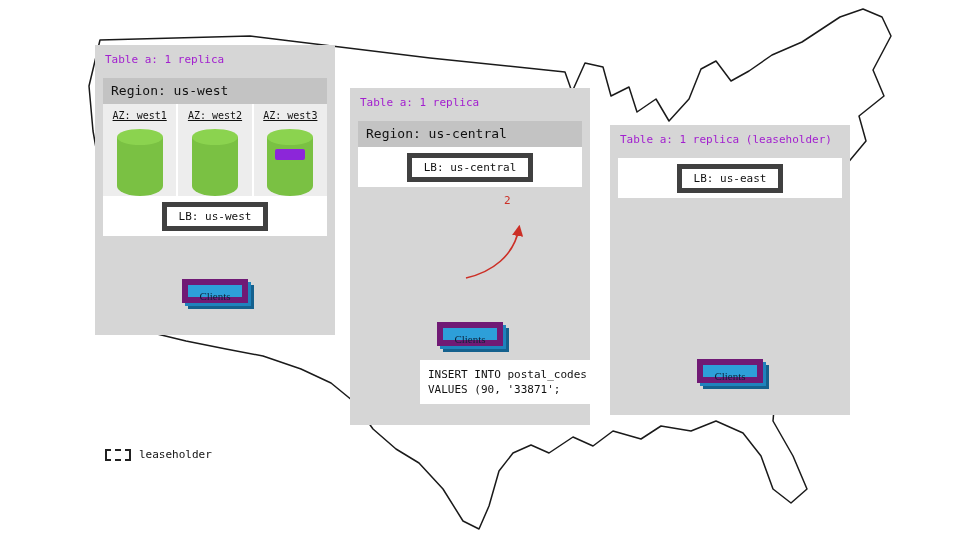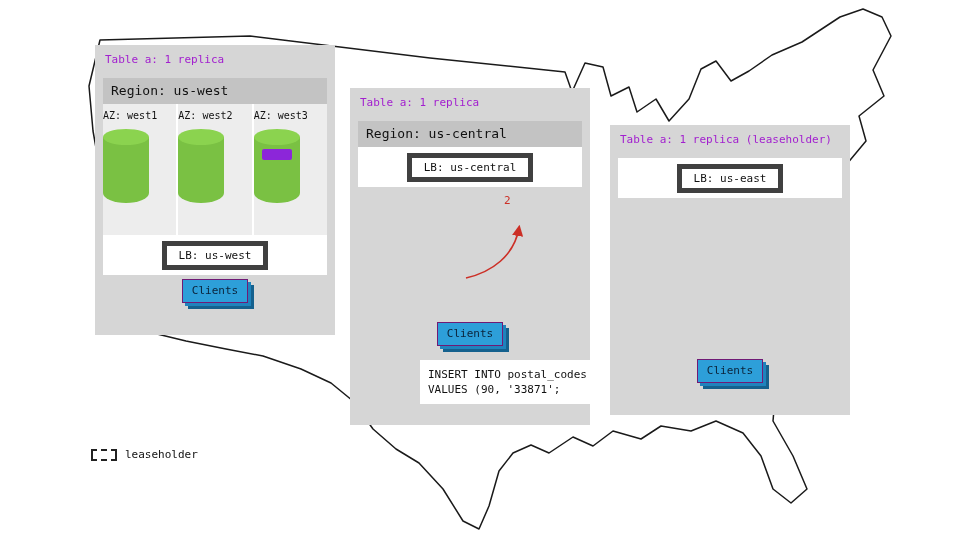--- a/index.html
+++ b/index.html
@@ -8,42 +8,42 @@
   #stage { position:relative; width:960px; height:540px; overflow:hidden; background:#fff;padding-left:13px; }
 
   #map-svg { position:absolute; left:0; top:0; z-index:0; }
 
   .panel { position:absolute; width:240px; background:#d6d6d6; z-index:1; }
   .table-label { position:absolute; top:8px; left:10px; font-size:11px; color:#a21fcf; white-space:nowrap; }
   .inner-box { position:absolute; top:33px; left:8px; width:224px; background:#fff; }
   .region-header { height:26px; line-height:26px; padding-left:8px; background:#c3c3c3;
     font-size:13px; color:#111; white-space:nowrap; }
   .az-row { display:flex; gap:2px; background:#fff; }
-  .az { flex:1; background:#ededed; height:131px; display:flex; flex-direction:column; align-items:flex-start; }
+  .az { flex:1; background:#ededed; height:92px; display:flex; flex-direction:column; align-items:center;text-decoration:underline; }
   .az-label { font-size:10px; padding-top:6px; color:#111; white-space:nowrap; }
   .cylinder { position:relative; width:46px; height:66px; margin-top:16px;
     background:#7ac143; border-radius:0 0 23px 23px / 0 0 10px 10px; }
   .cylinder::before { content:""; position:absolute; top:-8px; left:0; width:46px; height:16px;
     border-radius:50%; background:#8bd34f; }
   .replica-chip { position:absolute; top:12px; left:8px; width:30px; height:11px;
     background:#8c26d9; border-radius:2px; z-index:2; }
   .replica-chip.leaseholder { width:34px; height:15px; left:6px; top:10px; border:2px dashed #111; }
   .lb-area { height:40px; background:#fff; display:flex; align-items:center; justify-content:center; }
   .lb-box { background:#fff; border:5px solid #404040; font-size:11px; padding:3px 12px; white-space:nowrap; }
   .clients { position:absolute; top:234px; left:50%; transform:translateX(-50%);
-    width:66px; height:24px; background:#2d9fd9; border:1px solid #701a75; color:#0b2239;
+    width:66px; height:24px; background:#2d9fd9; border:6px solid #701a75; color:#0b2239;
     font-size:11px; text-align:center; line-height:22px;
-    box-shadow:3px 3px 0 0 #1f83bd, 6px 6px 0 0 #14618e; }
+    box-shadow:3px 3px 0 0 #1f83bd, 6px 6px 0 0 #14618e;font-family:Liberation Serif, serif; }
   .sql-box { position:absolute; top:272px; left:70px; width:172px; background:#fff;
     padding:7px 8px; font-size:11px; line-height:15px; white-space:nowrap; }
 
   #arrow-layer { position:absolute; left:0; top:0; z-index:3; pointer-events:none; }
   .arrow-label { position:absolute; left:504px; top:194px; z-index:3; color:#cc2f26; font-size:11px; }
 
-  .legend { position:absolute; left:91px; top:448px; z-index:1; display:flex; align-items:center;justify-content:center; }
+  .legend { position:absolute; left:105px; top:448px; z-index:1; display:flex; align-items:center;justify-content:center; }
   .legend-chip { display:inline-block; width:26px; height:12px; border:2px dashed #222; background:#fff; }
   .legend-label { margin-left:8px; font-size:11px; color:#111; }
 </style>
 </head>
 <body>
 
 <div id="stage">
 
   <svg id="map-svg" width="960" height="540" viewBox="0 0 960 540">
     <path d="M100,40 L250,36 L430,58 L565,72 L572,92 L585,63 L603,67 L611,96 L629,87 L637,112

